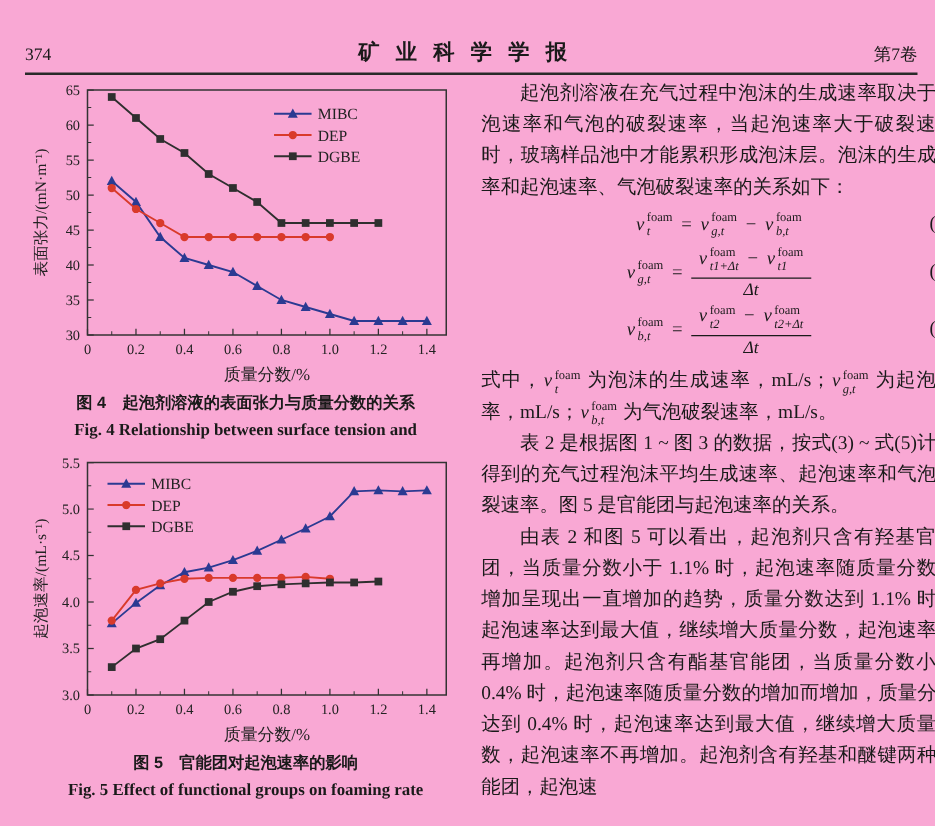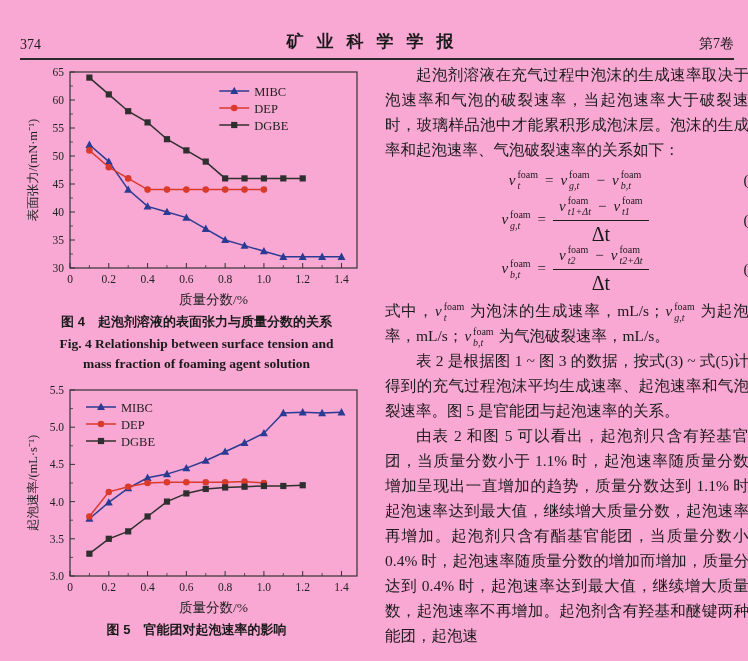--- a/index.html
+++ b/index.html
@@ -35,21 +35,21 @@
   .mbase{font-style:italic;font-size:15px;}
   .mss{display:inline-flex;flex-direction:column;margin-left:2px;font-size:10px;
        line-height:1.1;justify-content:center;text-align:left;}
   .msup{display:block;}
   .msub{display:block;font-style:italic;}
   .mop{margin:0 7px;font-size:15px;font-style:normal;}
   .mfrac{display:inline-flex;flex-direction:column;align-items:center;line-height:1;
          vertical-align:middle;}
   .mfrac .fnum{display:inline-flex;align-items:center;padding:0 6px 3px;
                border-bottom:1.3px solid #1a1a1a;}
-  .mfrac .fden{padding-top:3px;font-size:20px;}
+  .mfrac .fden{padding-top:3px;font-style:italic;font-size:14px;}
   .inline-math .mvar{margin:0 1px;}
 </style>
 </head>
 <body>
 
 <div class="page">
 
   <div class="header">
     <span class="pn">374</span>
     <span class="jt">矿业科学学报</span>
@@ -171,21 +171,20 @@
               <g>
                 <line x1="195.24" y1="63" x2="225.24" y2="63" stroke="#2f2f2f" stroke-width="1.5"></line>
                 <rect x="207.14000000000001" y="59.9" width="6.2" height="6.2" fill="#2f2f2f"></rect>
                 <text x="230.24" y="67.5" font-size="12.5" fill="#222">DGBE</text>
               </g>
             </g>
           </svg>
         <div class="cap-zh">图 4　起泡剂溶液的表面张力与质量分数的关系</div>
         <div class="cap-en">
           <span>Fig. 4  Relationship between surface tension and</span>
-          <span>mass fraction of foaming agent solution</span>
         </div>
       </div>
       <div class="fig-block">
         <svg id="chart-fig5" class="chart" width="345" height="240" viewBox="0 0 345 240">
             <g>
               <rect x="46" y="10" width="287" height="186" fill="none" stroke="#333" stroke-width="1.2"></rect>
               <line x1="46" y1="196" x2="46" y2="191" stroke="#333" stroke-width="1"></line>
               <text x="46" y="211" text-anchor="middle" font-size="11.5" fill="#222">0</text>
               <line x1="84.78378378378378" y1="196" x2="84.78378378378378" y2="191" stroke="#333" stroke-width="1"></line>
               <text x="84.78378378378378" y="211" text-anchor="middle" font-size="11.5" fill="#222">0.2</text>
@@ -285,20 +284,23 @@
                 <text x="97" y="48.5" font-size="12.5" fill="#222">DEP</text>
               </g>
               <g>
                 <line x1="62" y1="61" x2="92" y2="61" stroke="#2f2f2f" stroke-width="1.5"></line>
                 <rect x="73.9" y="57.9" width="6.2" height="6.2" fill="#2f2f2f"></rect>
                 <text x="97" y="65.5" font-size="12.5" fill="#222">DGBE</text>
               </g>
             </g>
           </svg>
         <div class="cap-zh">图 5　官能团对起泡速率的影响</div>
+        <div class="cap-en">
+          <span>Fig. 5  Effect of functional groups on foaming rate</span>
+        </div>
       </div>
     </div>
 
     <div class="right-col">
       <p class="para">起泡剂溶液在充气过程中泡沫的生成速率取决于起泡速率和气泡的破裂速率，当起泡速率大于破裂速率时，玻璃样品池中才能累积形成泡沫层。泡沫的生成速率和起泡速率、气泡破裂速率的关系如下：</p>
       <div class="eqs" id="equations">
           <div class="eq-row">
             <span class="eq-body">
               <span class="mvar">
                 <span class="mbase">v</span>

